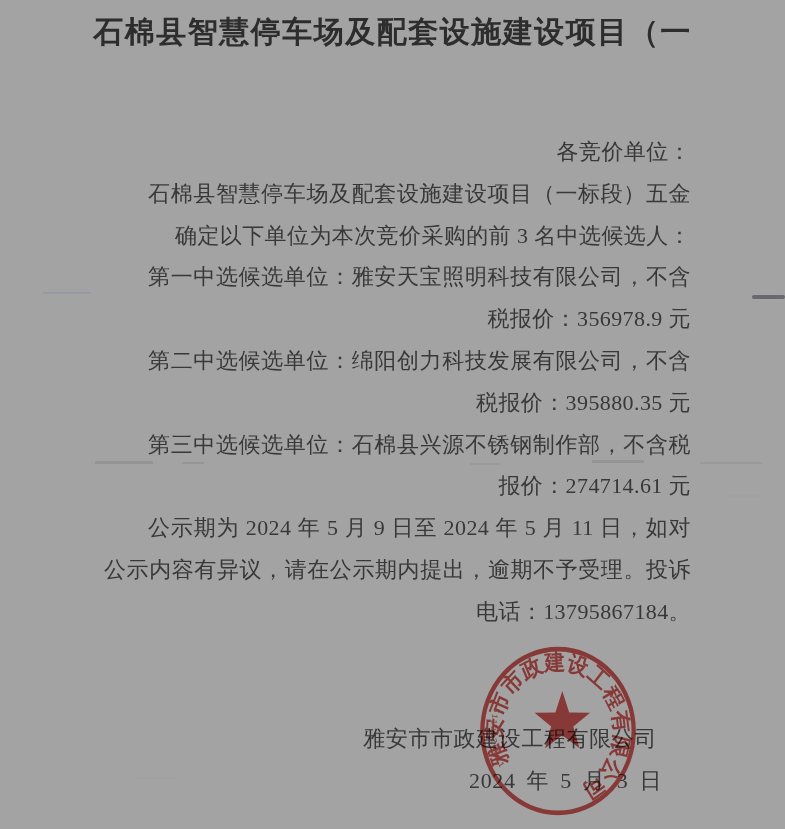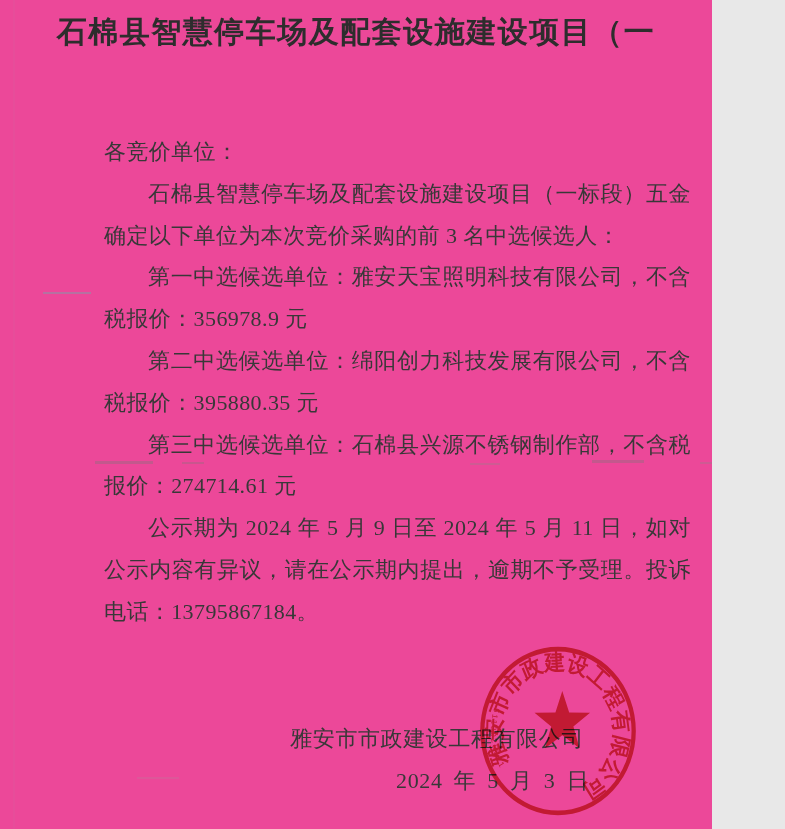--- a/index.html
+++ b/index.html
@@ -1,19 +1,19 @@
 <!DOCTYPE html>
 <html><head>
 <meta charset="utf-8">
 <style>
   html,body{margin:0;padding:0;background:#e8e8e8;}
   .page{
     position:relative;
-    width:712px;height:829px;
-    background:#ec4899;
+    width:785px;height:829px;
+    background:#a3a3a3;
     overflow:hidden;
     font-family:"Liberation Serif","DejaVu Serif",serif;
     color:#383838;
   }
   
   .title{
     position:absolute;left:0;right:0;top:10px;margin:0;
     text-align:center;
     font-family:"Liberation Sans","DejaVu Sans",sans-serif;
     font-weight:700;
@@ -21,21 +21,21 @@
     letter-spacing:1.5px;
     color:#2d2d2d;
   }
   .title .tline{display:block;white-space:nowrap;}
   
   .body-text{
     position:absolute;left:104px;top:131px;width:587px;
     font-size:22px;line-height:41.8px;
     letter-spacing:0.4px;
   }
-  .line{white-space:nowrap;}
+  .line{white-space:nowrap;text-align:right;}
   .line.full{
     white-space:normal;
     text-align:justify;
     text-align-last:justify;
   }
   .line.indent{text-indent:44px;}
   
   .signature{
     position:absolute;top:718px;right:128px;
     font-size:22px;letter-spacing:0.6px;line-height:42px;

